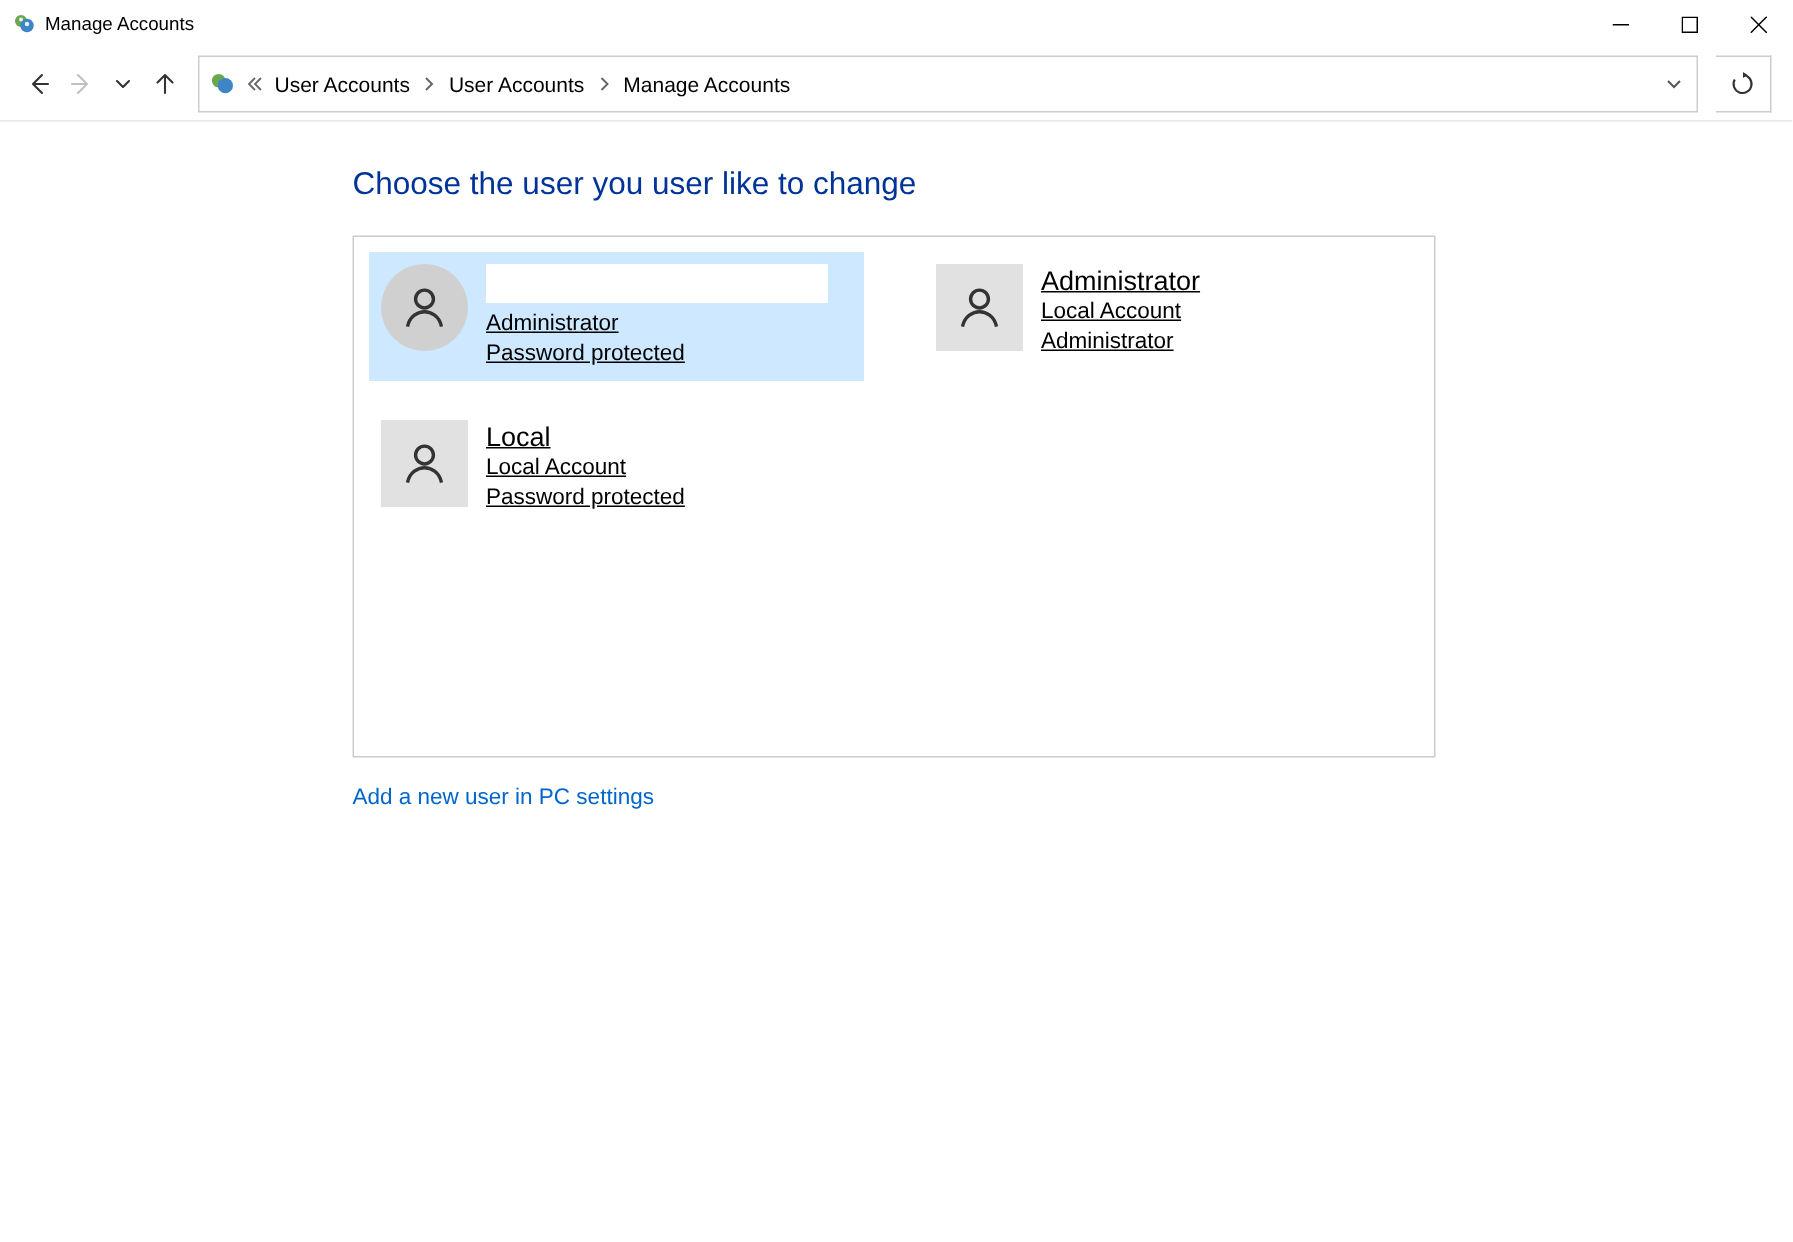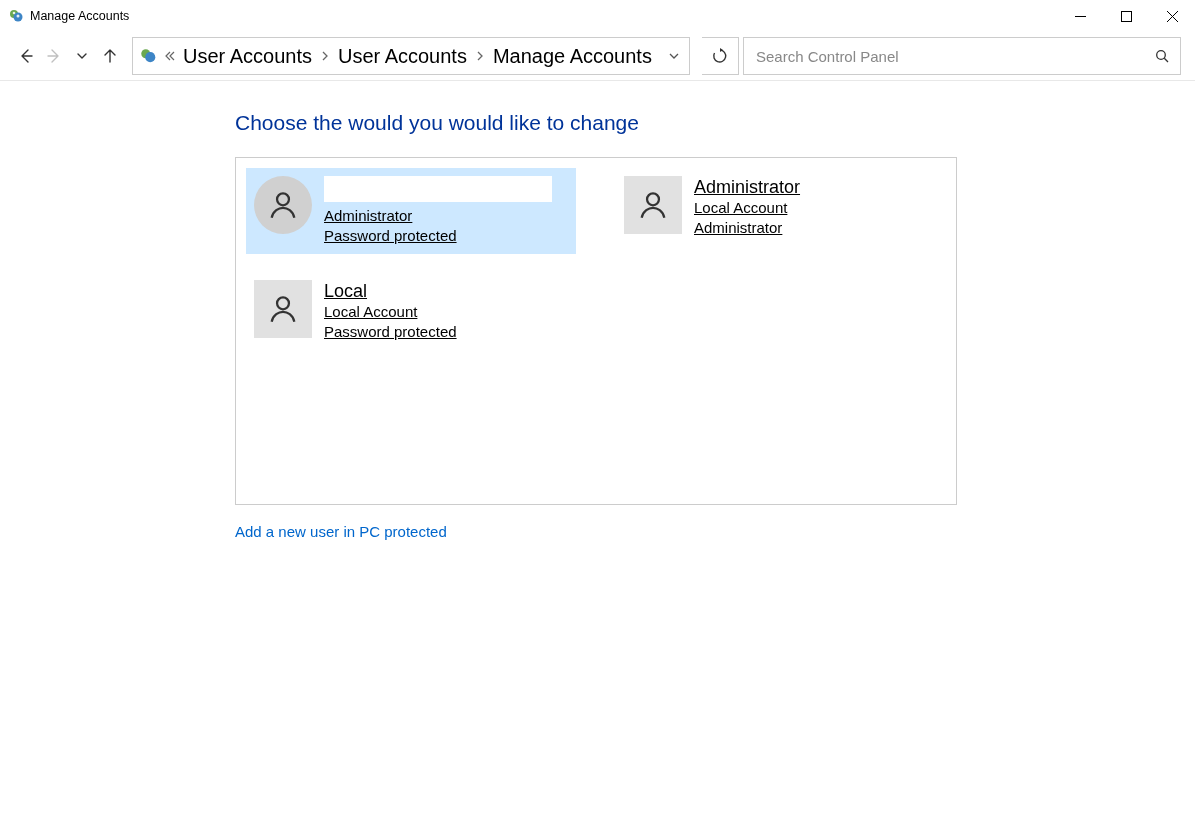--- a/index.html
+++ b/index.html
@@ -85,21 +85,21 @@
     display:flex;
     align-items:center;
     justify-content:center;
     flex-shrink:0;
   }
   .crumb {
     display: flex;
     align-items: center;
     padding: 0 6px;
     height: 100%;
-    font-size: 20px;
+    font-size: 14px;
     white-space: nowrap;
   }
   .crumb-sep {
     color:#888;
     padding:0 2px;
     flex-shrink:0;
   }
   .addr-spacer { flex:1; }
   .dropdown-btn {
     width: 30px;
@@ -291,33 +291,24 @@
       </span>
     </div>
     <div class="refresh-btn">
       <svg width="16" height="16" viewBox="0 0 16 16">
           <path d="M8 2 A6 6 0 1 1 2.5 5" fill="none" stroke="#333" stroke-width="1.4"></path>
           <path d="M8 0 L8 4 L11 2 Z" fill="#333"></path>
         </svg>
     </div>
   </div>
 
-  <div class="search-box">
-    <input type="text" placeholder="Search Control Panel" style="">
-    <span class="search-icon">
-      <svg width="15" height="15" viewBox="0 0 15 15">
-          <circle cx="6" cy="6" r="4.3" fill="none" stroke="#333" stroke-width="1.3"></circle>
-          <line x1="9.3" y1="9.3" x2="13" y2="13" stroke="#333" stroke-width="1.3"></line>
-        </svg>
-    </span>
-  </div>
 </div>
 
 <div class="content">
-  <div class="heading">Choose the would you would like to change</div>
+  <div class="heading">Choose the user you user like to change</div>
 
   <div class="accounts-box">
 
     <div class="account selected">
       <div class="avatar">
         <svg width="34" height="34" viewBox="0 0 24 24">
             <circle cx="12" cy="8" r="4.2" fill="none" stroke="#333" stroke-width="1.6"></circle>
             <path d="M4 21c1-5 5-7 8-7s7 2 8 7" fill="none" stroke="#333" stroke-width="1.6"></path>
           </svg>
       </div>
@@ -351,14 +342,14 @@
       </div>
       <div class="acc-details">
         <div class="acc-name">Local</div>
         <div class="acc-line">Local Account</div>
         <div class="acc-line">Password protected</div>
       </div>
     </div>
 
   </div>
 
-  <div class="add-link">Add a new user in PC protected</div>
+  <div class="add-link">Add a new user in PC settings</div>
 </div>
 
 </body></html>

